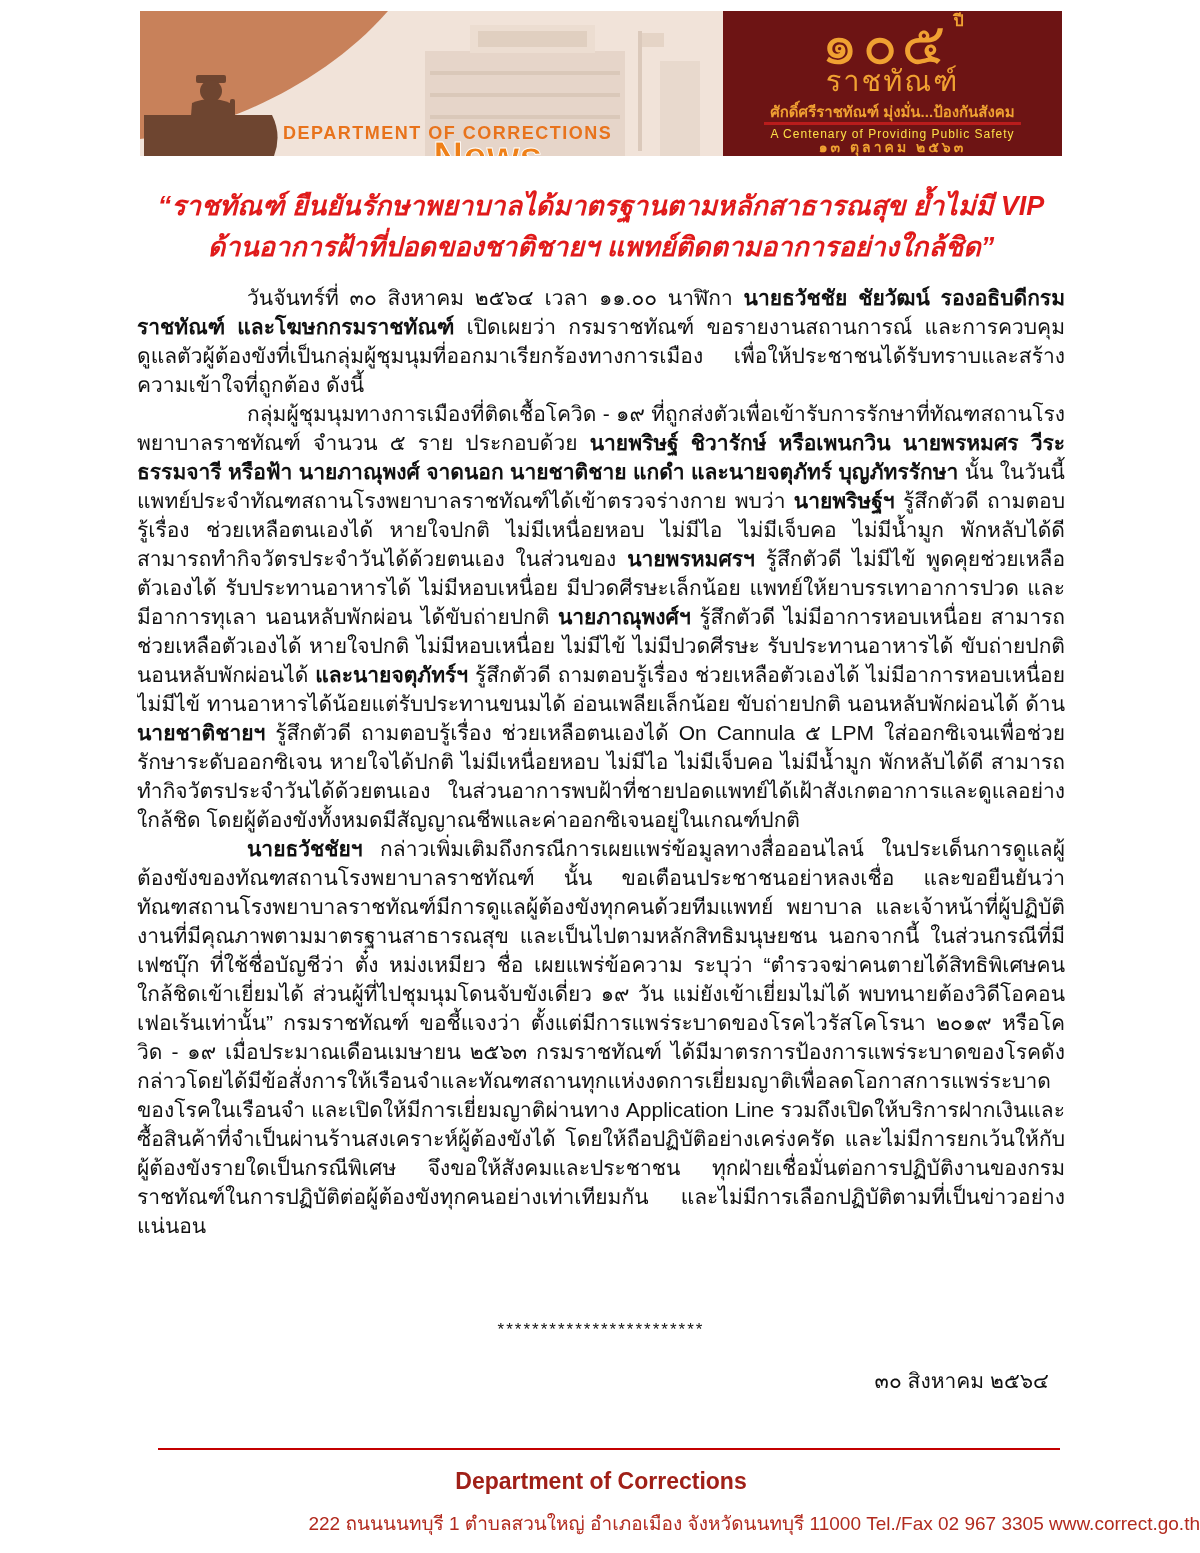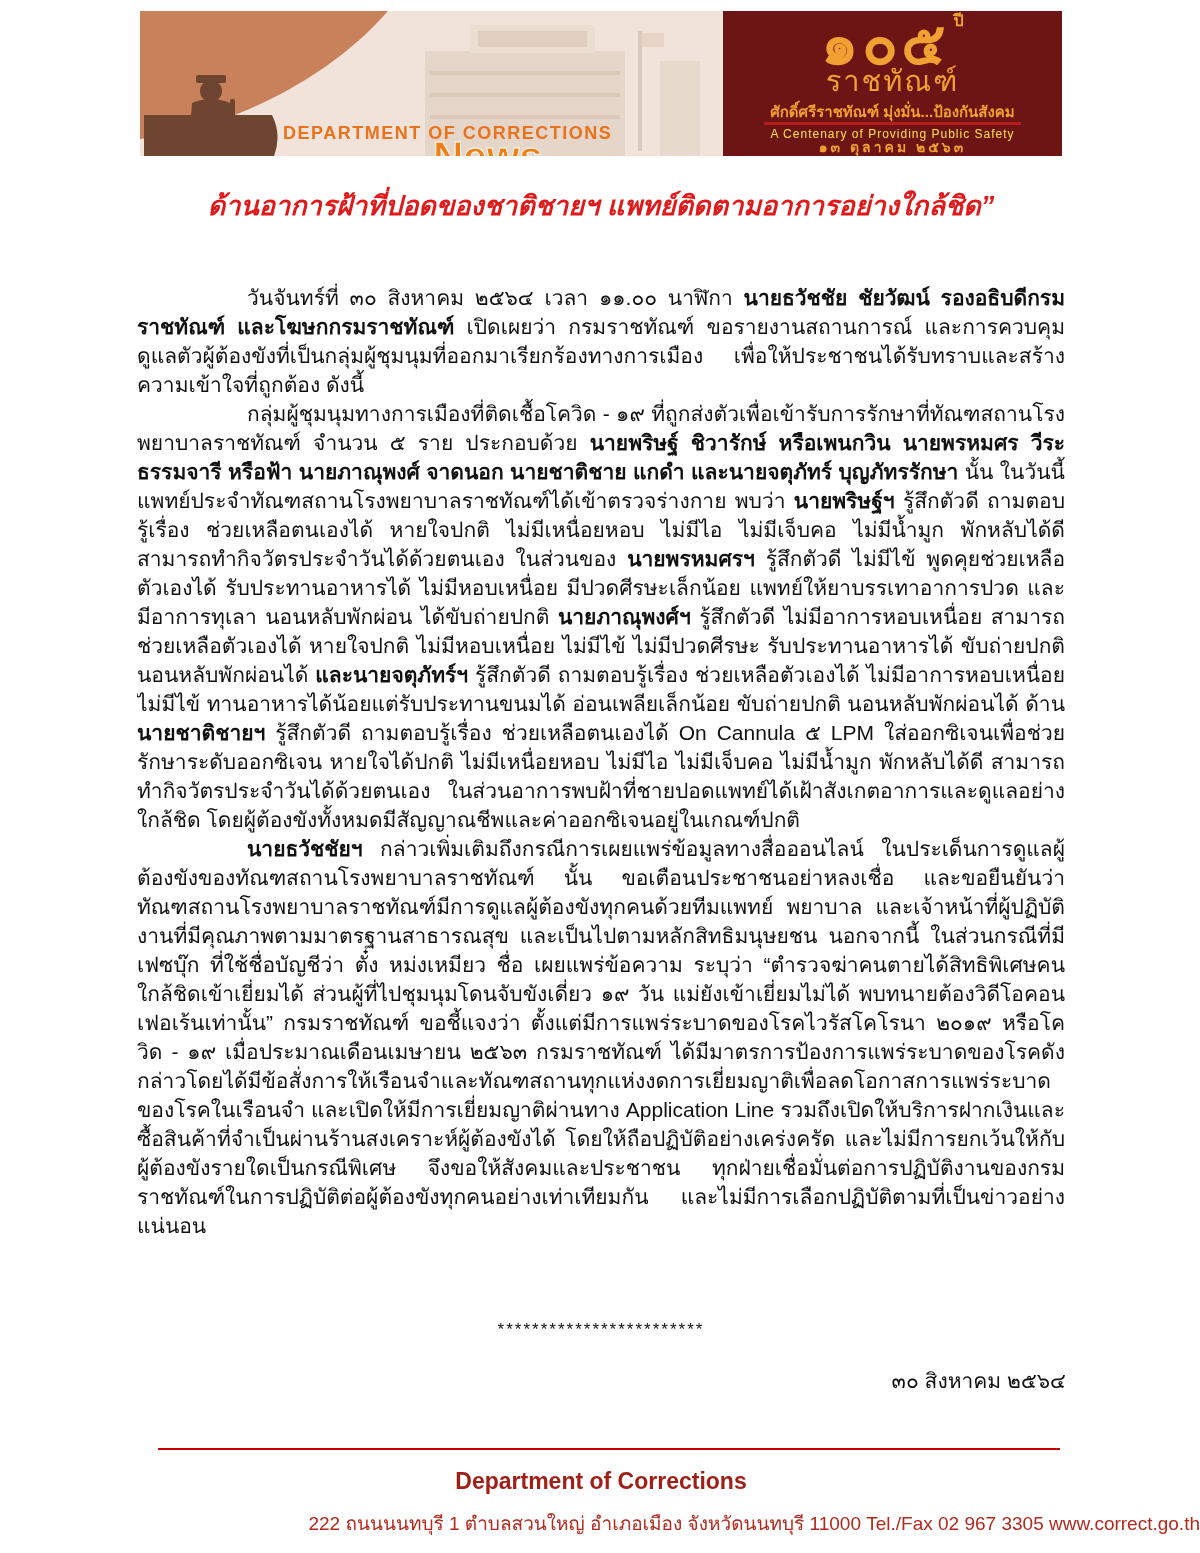--- a/index.html
+++ b/index.html
@@ -27,21 +27,21 @@
   }
   .logo-box{
     position:absolute;left:723px;top:11px;width:339px;height:145px;
     background:var(--logo-bg);
     display:flex;flex-direction:column;align-items:center;justify-content:center;
     color:var(--logo-orange);
     text-align:center;
     line-height:1;
   }
   .logo-numeral-row{display:flex;align-items:flex-start;justify-content:center;margin-top:2px;}
-  .logo-numeral{font-size:58px;font-weight:bold;letter-spacing:4px;}
+  .logo-numeral{font-size:58px;font-weight:normal;letter-spacing:4px;}
   .logo-numeral-suffix{font-size:16px;font-weight:bold;margin-left:4px;margin-top:-2px;}
   .logo-org{font-size:29px;font-weight:normal;margin-top:-6px;letter-spacing:2px;}
   .logo-motto-th{
     font-size:15px;font-weight:bold;margin-top:8px;padding:0 6px 3px 6px;
     border-bottom:3px solid #b91c1c;
   }
   .logo-motto-en{font-size:12px;color:#fde047;margin-top:3px;letter-spacing:1px;}
   .logo-date{font-size:14px;font-weight:bold;letter-spacing:3px;}
   
   .headline{
@@ -59,21 +59,21 @@
     text-align:justify;
   }
   .body-para{margin:0;text-indent:110px;}
   .bold{font-weight:bold;}
   
   .separator{
     position:absolute;left:137px;top:1320px;width:928px;
     text-align:center;font-size:17px;letter-spacing:2px;color:#111;
   }
   .signoff{
-    position:absolute;left:138px;top:1362px;width:928px;
+    position:absolute;left:121px;top:1362px;width:928px;
     text-align:right;font-size:21px;line-height:37px;color:#111;
   }
   
   .rule{
     position:absolute;left:158px;top:1448px;width:902px;height:2px;
     background:var(--rule-red);
   }
   .footer-title{
     position:absolute;left:137px;top:1468px;width:928px;
     text-align:center;font-size:23px;font-weight:bold;color:var(--footer-red);
@@ -132,20 +132,21 @@
       <span class="logo-numeral">๑๐๕</span>
       <span class="logo-numeral-suffix">ปี</span>
     </div>
     <div class="logo-org">ราชทัณฑ์</div>
     <div class="logo-motto-th">ศักดิ์ศรีราชทัณฑ์ มุ่งมั่น...ป้องกันสังคม</div>
     <div class="logo-motto-en">A Centenary of Providing Public Safety</div>
     <div class="logo-date">๑๓ ตุลาคม ๒๕๖๓</div>
   </div>
 
   <div class="headline">
+    <div>“ราชทัณฑ์ ยืนยันรักษาพยาบาลได้มาตรฐานตามหลักสาธารณสุข ย้ำไม่มี VIP</div>
     <div>ด้านอาการฝ้าที่ปอดของชาติชายฯ แพทย์ติดตามอาการอย่างใกล้ชิด”</div>
   </div>
 
   <div class="body-text">
       <p class="body-para"><span>วันจันทร์ที่ ๓๐ สิงหาคม ๒๕๖๔ เวลา ๑๑.๐๐ นาฬิกา </span><span class="bold">นายธวัชชัย ชัยวัฒน์ รองอธิบดีกรมราชทัณฑ์ และโฆษกกรมราชทัณฑ์</span><span> เปิดเผยว่า กรมราชทัณฑ์ ขอรายงานสถานการณ์ และการควบคุมดูแลตัวผู้ต้องขังที่เป็นกลุ่มผู้ชุมนุมที่ออกมาเรียกร้องทางการเมือง เพื่อให้ประชาชนได้รับทราบและสร้างความเข้าใจที่ถูกต้อง ดังนี้</span></p>
       <p class="body-para"><span>กลุ่มผู้ชุมนุมทางการเมืองที่ติดเชื้อโควิด - ๑๙ ที่ถูกส่งตัวเพื่อเข้ารับการรักษาที่ทัณฑสถานโรงพยาบาลราชทัณฑ์ จำนวน ๕ ราย ประกอบด้วย </span><span class="bold">นายพริษฐ์ ชิวารักษ์ หรือเพนกวิน นายพรหมศร วีระธรรมจารี หรือฟ้า นายภาณุพงศ์ จาดนอก นายชาติชาย แกดำ และนายจตุภัทร์ บุญภัทรรักษา</span><span> นั้น ในวันนี้แพทย์ประจำทัณฑสถานโรงพยาบาลราชทัณฑ์ได้เข้าตรวจร่างกาย พบว่า </span><span class="bold">นายพริษฐ์ฯ</span><span> รู้สึกตัวดี ถามตอบรู้เรื่อง ช่วยเหลือตนเองได้ หายใจปกติ ไม่มีเหนื่อยหอบ ไม่มีไอ ไม่มีเจ็บคอ ไม่มีน้ำมูก พักหลับได้ดี สามารถทำกิจวัตรประจำวันได้ด้วยตนเอง ในส่วนของ </span><span class="bold">นายพรหมศรฯ</span><span> รู้สึกตัวดี ไม่มีไข้ พูดคุยช่วยเหลือตัวเองได้ รับประทานอาหารได้ ไม่มีหอบเหนื่อย มีปวดศีรษะเล็กน้อย แพทย์ให้ยาบรรเทาอาการปวด และมีอาการทุเลา นอนหลับพักผ่อน ได้ขับถ่ายปกติ </span><span class="bold">นายภาณุพงศ์ฯ</span><span> รู้สึกตัวดี ไม่มีอาการหอบเหนื่อย สามารถช่วยเหลือตัวเองได้ หายใจปกติ ไม่มีหอบเหนื่อย ไม่มีไข้ ไม่มีปวดศีรษะ รับประทานอาหารได้ ขับถ่ายปกติ นอนหลับพักผ่อนได้ </span><span class="bold">และนายจตุภัทร์ฯ</span><span> รู้สึกตัวดี ถามตอบรู้เรื่อง ช่วยเหลือตัวเองได้ ไม่มีอาการหอบเหนื่อย ไม่มีไข้ ทานอาหารได้น้อยแต่รับประทานขนมได้ อ่อนเพลียเล็กน้อย ขับถ่ายปกติ นอนหลับพักผ่อนได้ ด้าน</span><span class="bold">นายชาติชายฯ</span><span> รู้สึกตัวดี ถามตอบรู้เรื่อง ช่วยเหลือตนเองได้ On Cannula ๕ LPM ใส่ออกซิเจนเพื่อช่วยรักษาระดับออกซิเจน หายใจได้ปกติ ไม่มีเหนื่อยหอบ ไม่มีไอ ไม่มีเจ็บคอ ไม่มีน้ำมูก พักหลับได้ดี สามารถทำกิจวัตรประจำวันได้ด้วยตนเอง ในส่วนอาการพบฝ้าที่ชายปอดแพทย์ได้เฝ้าสังเกตอาการและดูแลอย่างใกล้ชิด โดยผู้ต้องขังทั้งหมดมีสัญญาณชีพและค่าออกซิเจนอยู่ในเกณฑ์ปกติ</span></p>
       <p class="body-para"><span class="bold">นายธวัชชัยฯ</span><span> กล่าวเพิ่มเติมถึงกรณีการเผยแพร่ข้อมูลทางสื่อออนไลน์ ในประเด็นการดูแลผู้ต้องขังของทัณฑสถานโรงพยาบาลราชทัณฑ์ นั้น ขอเตือนประชาชนอย่าหลงเชื่อ และขอยืนยันว่าทัณฑสถานโรงพยาบาลราชทัณฑ์มีการดูแลผู้ต้องขังทุกคนด้วยทีมแพทย์ พยาบาล และเจ้าหน้าที่ผู้ปฏิบัติงานที่มีคุณภาพตามมาตรฐานสาธารณสุข และเป็นไปตามหลักสิทธิมนุษยชน นอกจากนี้ ในส่วนกรณีที่มีเฟซบุ๊ก ที่ใช้ชื่อบัญชีว่า ตั๋ง หม่งเหมียว ชื่อ เผยแพร่ข้อความ ระบุว่า “ตำรวจฆ่าคนตายได้สิทธิพิเศษคนใกล้ชิดเข้าเยี่ยมได้ ส่วนผู้ที่ไปชุมนุมโดนจับขังเดี่ยว ๑๙ วัน แม่ยังเข้าเยี่ยมไม่ได้ พบทนายต้องวิดีโอคอนเฟอเร้นเท่านั้น” กรมราชทัณฑ์ ขอชี้แจงว่า ตั้งแต่มีการแพร่ระบาดของโรคไวรัสโคโรนา ๒๐๑๙ หรือโควิด - ๑๙ เมื่อประมาณเดือนเมษายน ๒๕๖๓ กรมราชทัณฑ์ ได้มีมาตรการป้องการแพร่ระบาดของโรคดังกล่าวโดยได้มีข้อสั่งการให้เรือนจำและทัณฑสถานทุกแห่งงดการเยี่ยมญาติเพื่อลดโอกาสการแพร่ระบาดของโรคในเรือนจำ และเปิดให้มีการเยี่ยมญาติผ่านทาง Application Line รวมถึงเปิดให้บริการฝากเงินและซื้อสินค้าที่จำเป็นผ่านร้านสงเคราะห์ผู้ต้องขังได้ โดยให้ถือปฏิบัติอย่างเคร่งครัด และไม่มีการยกเว้นให้กับผู้ต้องขังรายใดเป็นกรณีพิเศษ จึงขอให้สังคมและประชาชน ทุกฝ่ายเชื่อมั่นต่อการปฏิบัติงานของกรมราชทัณฑ์ในการปฏิบัติต่อผู้ต้องขังทุกคนอย่างเท่าเทียมกัน และไม่มีการเลือกปฏิบัติตามที่เป็นข่าวอย่างแน่นอน</span></p>
     </div>
 
   <div class="separator">************************</div>

